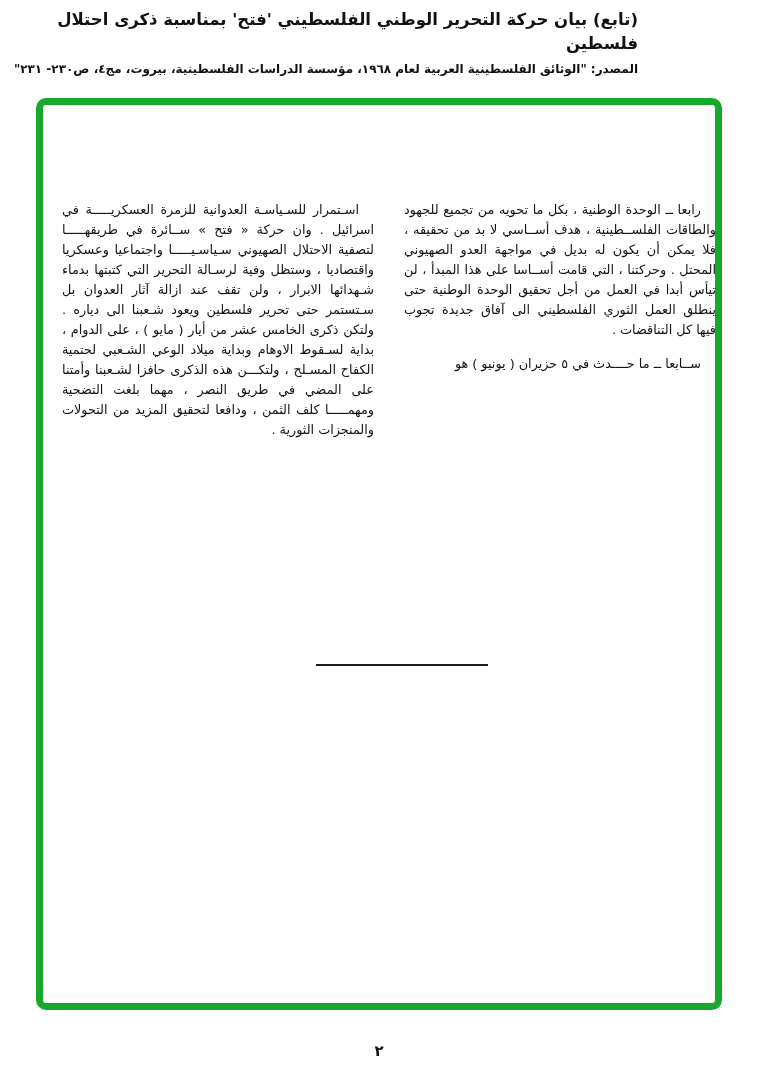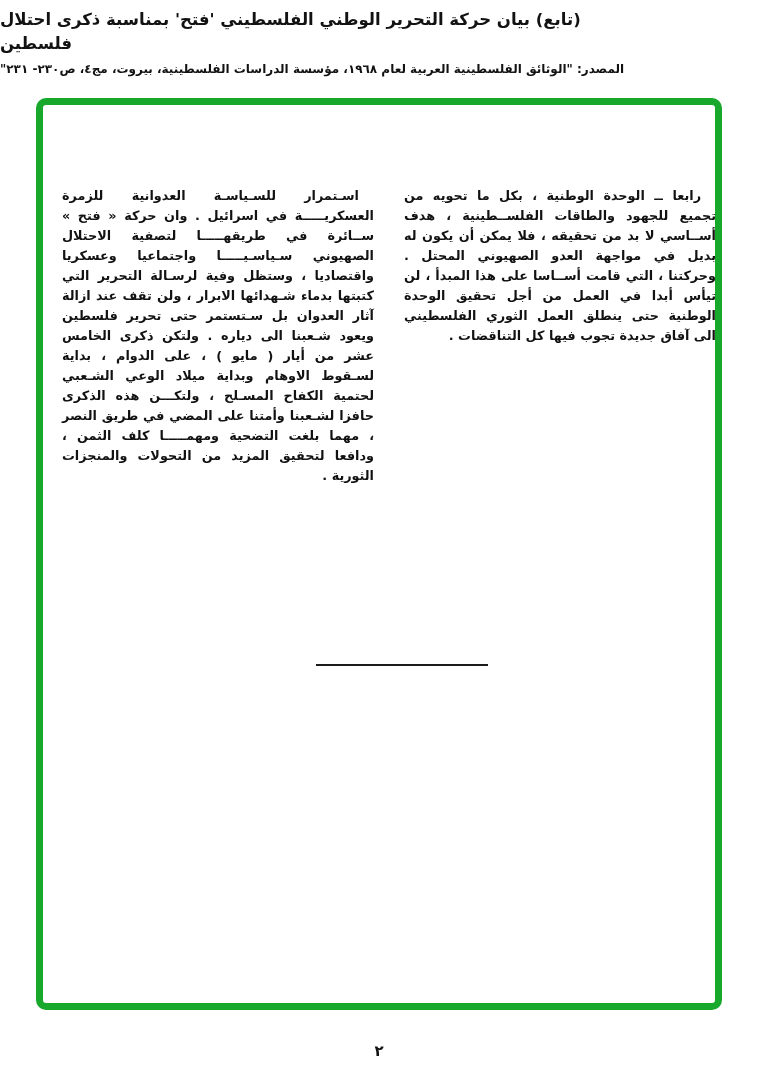--- a/index.html
+++ b/index.html
@@ -9,41 +9,41 @@
   }
   *{box-sizing:border-box;}
   html,body{margin:0;padding:0;}
   body{
     width:758px;height:1078px;position:relative;overflow:hidden;
     background:var(--background);
     font-family:"DejaVu Sans","Liberation Sans",sans-serif;
     color:var(--text);
   }
   .doc-header{
-    position:absolute;top:8px;left:0;width:638px;text-align:left;direction:rtl;
+    position:absolute;top:8px;left:0;width:638px;text-align:right;direction:rtl;
   }
   .doc-title{
     font-size:16.5px;font-weight:bold;letter-spacing:0;line-height:24px;
   }
   .doc-source{
     font-size:12px;font-weight:bold;margin-top:4px;line-height:18px;
   }
   .highlight-box{
     position:absolute;left:36px;top:98px;width:686px;height:912px;
     border:7px solid var(--highlight-border);
     border-radius:10px;
   }
   .columns{
     position:absolute;left:62px;top:186px;width:654px;
     display:flex;gap:30px;direction:rtl;
   }
   .col{
     flex:1;min-width:0;
-    font-size:12.8px;font-weight:bold;line-height:20px;
-    text-align:justify;color:var(--text);
+    font-size:12.8px;font-weight:normal;line-height:20px;
+    text-align:justify;color:var(--text);margin-top:14px;
   }
   .col p{margin:0 0 14px;text-indent:15px;}
   .col p:last-child{margin-bottom:0;}
   .divider{
     position:absolute;left:316px;top:664px;width:172px;height:2px;
     background:#1b1b1b;
   }
   .page-number{
     position:absolute;top:1042px;left:0;width:758px;text-align:center;
     font-size:15px;font-weight:bold;
@@ -57,20 +57,21 @@
   <header class="doc-header">
     <div class="doc-title" dir="rtl">(تابع) بيان حركة التحرير الوطني الفلسطيني 'فتح' بمناسبة ذكرى احتلال فلسطين</div>
     <div class="doc-source" dir="rtl">المصدر: "الوثائق الفلسطينية العربية لعام ١٩٦٨، مؤسسة الدراسات الفلسطينية، بيروت، مج٤، ص٢٣٠- ٢٣١"</div>
   </header>
 
   <div class="highlight-box"></div>
 
   <div class="columns">
     <div class="col">
       <p dir="rtl">رابعا ــ الوحدة الوطنية ، بكل ما تحويه من تجميع للجهود والطاقات الفلســطينية ، هدف أســاسي لا بد من تحقيقه ، فلا يمكن أن يكون له بديل في مواجهة العدو الصهيوني المحتل . وحركتنا ، التي قامت أســاسا على هذا المبدأ ، لن تيأس أبدا في العمل من أجل تحقيق الوحدة الوطنية حتى ينطلق العمل الثوري الفلسطيني الى آفاق جديدة تجوب فيها كل التناقضات .</p>
+      <p dir="rtl">ســابعا ــ ما حــــدث في ٥ حزيران ( يونيو ) هو</p>
     </div>
     <div class="col">
       <p dir="rtl">اسـتمرار للسـياسـة العدوانية للزمرة العسكريـــــة في اسرائيل . وان حركة « فتح » ســائرة في طريقهـــــا لتصفية الاحتلال الصهيوني سـياسـيـــــا واجتماعيا وعسكريا واقتصاديا ، وستظل وفية لرسـالة التحرير التي كتبتها بدماء شـهدائها الابرار ، ولن تقف عند ازالة آثار العدوان بل سـتستمر حتى تحرير فلسطين ويعود شـعبنا الى دياره . ولتكن ذكرى الخامس عشر من أيار ( مايو ) ، على الدوام ، بداية لسـقوط الاوهام وبداية ميلاد الوعي الشـعبي لحتمية الكفاح المسـلح ، ولتكـــن هذه الذكرى حافزا لشـعبنا وأمتنا على المضي في طريق النصر ، مهما بلغت التضحية ومهمـــــا كلف الثمن ، ودافعا لتحقيق المزيد من التحولات والمنجزات الثورية .</p>
     </div>
   </div>
 
   <div class="divider"></div>
 
   <div class="page-number" dir="rtl">٢</div>
 

